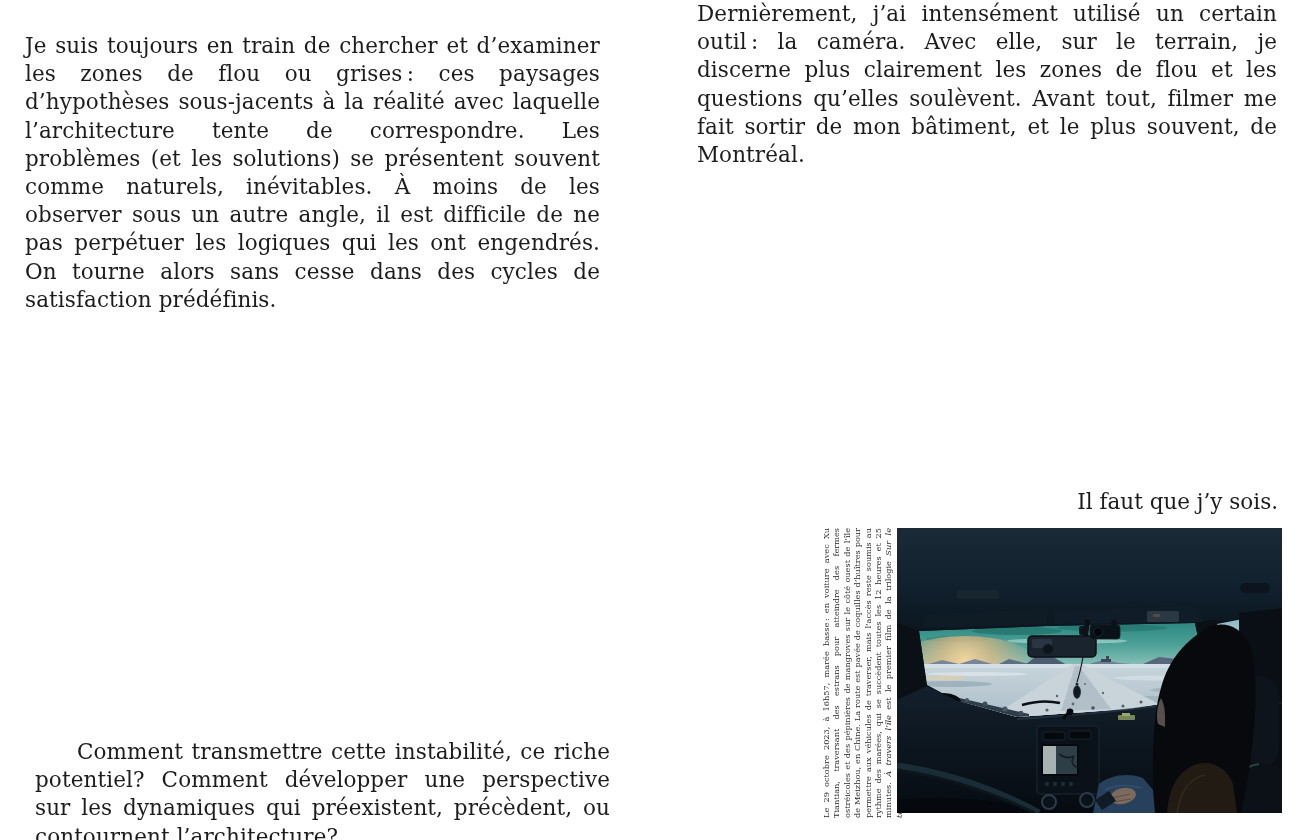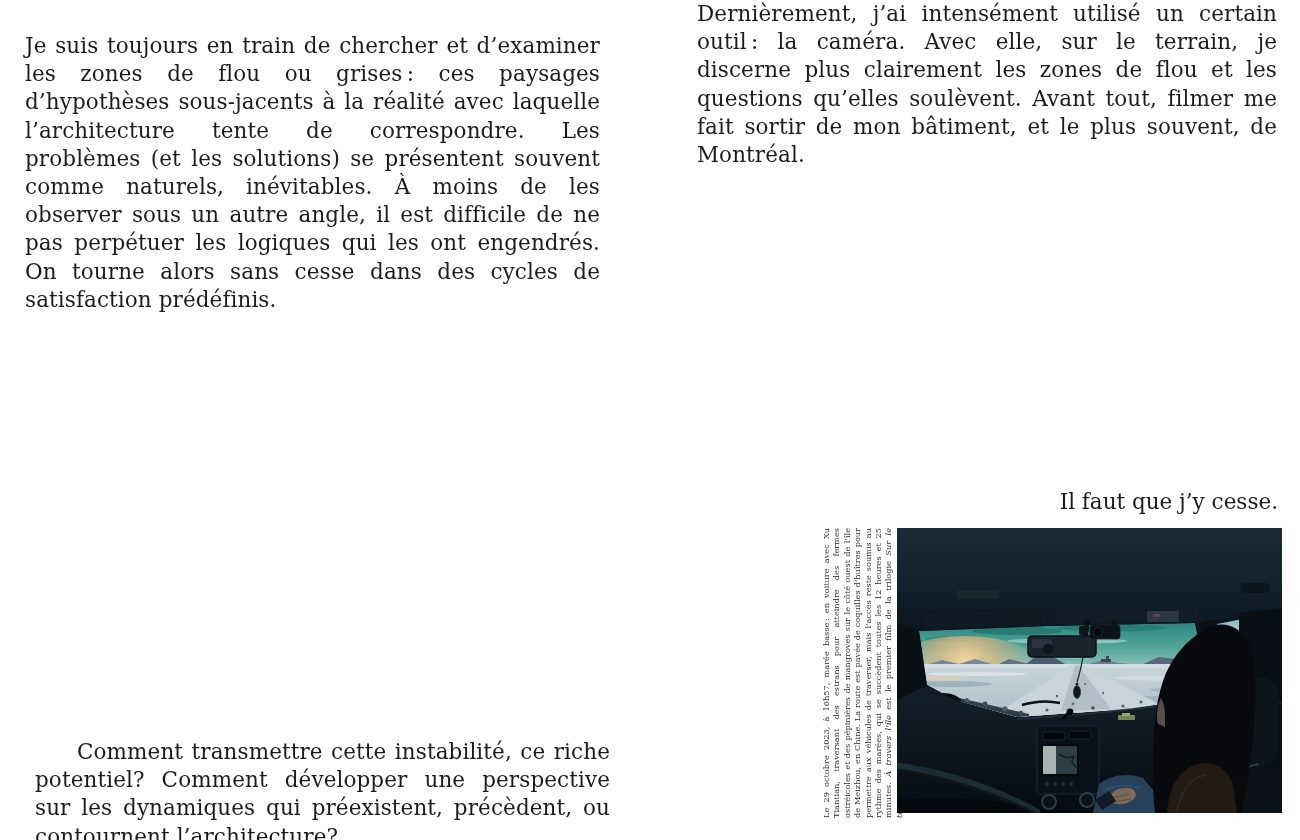--- a/index.html
+++ b/index.html
@@ -48,21 +48,21 @@
 
   <div class="col col-left">
     <p class="body-text p1">Je suis toujours en train de chercher et d’examiner les zones de flou ou grises : ces paysages d’hypothèses sous-jacents à la réalité avec laquelle l’architecture tente de correspondre. Les problèmes (et les solutions) se présentent souvent comme naturels, inévitables. À moins de les observer sous un autre angle, il est difficile de ne pas perpétuer les logiques qui les ont engendrés. On tourne alors sans cesse dans des cycles de satisfaction prédéfinis.</p>
     <p class="body-text p3">Comment transmettre cette instabilité, ce riche potentiel? Comment développer une perspective sur les dynamiques qui préexistent, précèdent, ou contournent l’architecture?</p>
   </div>
 
   <div class="col col-right">
     <p class="body-text p1">Dernièrement, j’ai intensément utilisé un certain outil : la caméra. Avec elle, sur le terrain, je discerne plus clairement les zones de flou et les questions qu’elles soulèvent. Avant tout, filmer me fait sortir de mon bâtiment, et le plus souvent, de Montréal.</p>
   </div>
 
-  <p class="standalone-line">Il faut que j’y cesse.</p>
+  <p class="standalone-line">Il faut que j’y sois.</p>
 
   <div class="caption-wrap">
     <div class="caption"><span>Le 29 octobre 2023, à 16h57, marée basse : en voiture avec Xu Tiantian, traversant des estrans pour atteindre des fermes ostréicoles et des pépinières de mangroves sur le côté ouest de l’île de Meizhou, en Chine. La route est pavée de coquilles d’huîtres pour permettre aux véhicules de traverser, mais l’accès reste soumis au rythme des marées, qui se succèdent toutes les 12 heures et 25 minutes. </span><span class="it">À travers l’île</span><span> est le premier film de la trilogie </span><span class="it">Sur le terrain</span><span>.</span></div>
   </div>
 
   <figure class="photo" style="margin:0">
     <svg viewBox="0 0 385 285" preserveAspectRatio="none">
       <defs>
         <linearGradient id="skyG" x1="0" y1="0" x2="0" y2="1">
           <stop offset="0" stop-color="#247f7a"></stop>

